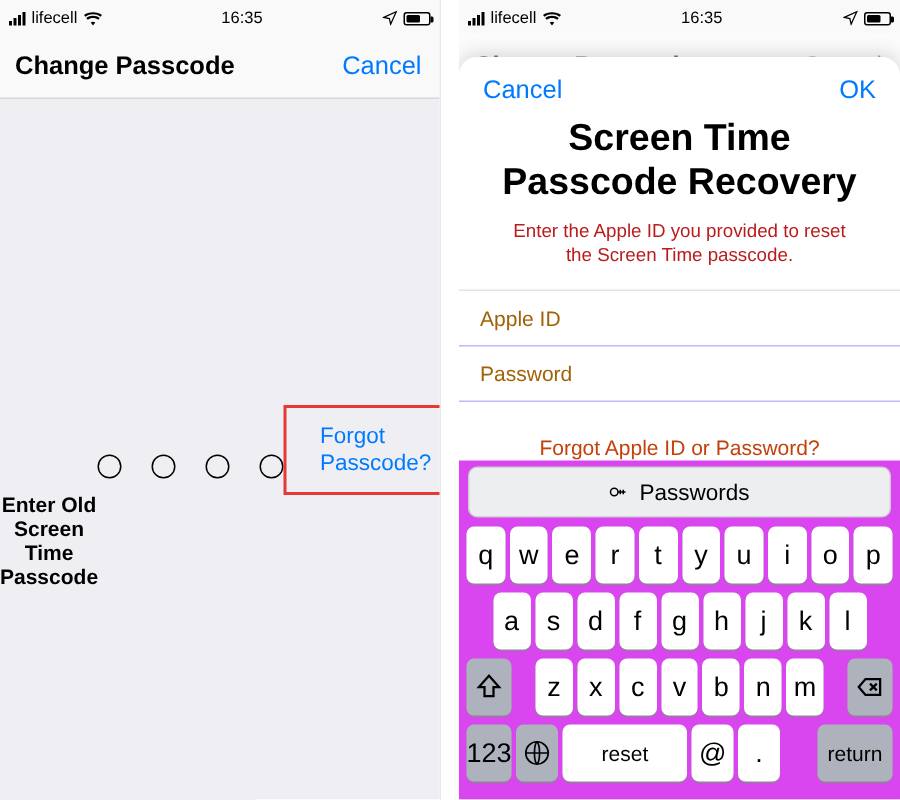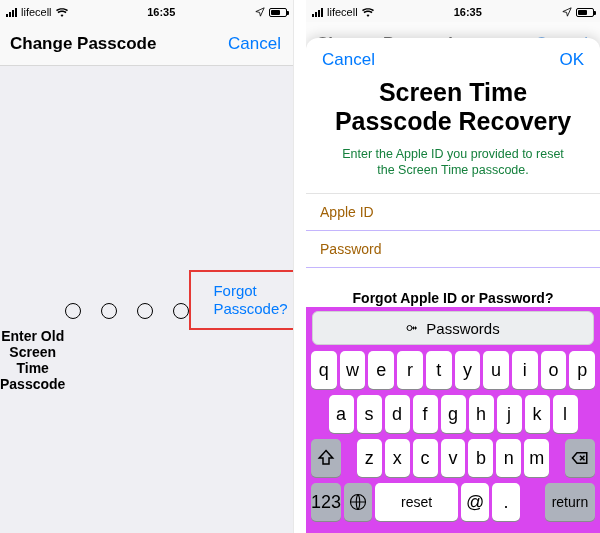--- a/index.html
+++ b/index.html
@@ -4,21 +4,21 @@
 <style>
   * { box-sizing: border-box; margin: 0; padding: 0; font-family: -apple-system, "Helvetica Neue", Arial, sans-serif; }
   body { background: #fff; width: 600px; height: 533px; overflow: hidden; }
   .wrap { display: flex; gap: 12px; width: 600px; height: 533px; }
   .phone { width: 300px; height: 533px; position: relative; overflow: hidden; border-right: 1px solid #e8e8e8; }
   .phone:last-child { border-right: none; }
 
   
   .status { display: flex; align-items: center; justify-content: space-between; height: 22px; padding: 2px 6px 0 6px; font-size: 11px; font-weight: 500; background: #f9f9f9; }
   .status-left, .status-right { display: flex; align-items: center; gap: 4px; }
-  .status-center { font-weight: 700; }
+  .status-center { font-weight: 400; }
   .bars { display: inline-flex; align-items: flex-end; gap: 1px; }
   .bars i { display: inline-block; width: 2px; background: #000; }
   .bars i:nth-child(1){height:3px}.bars i:nth-child(2){height:5px}.bars i:nth-child(3){height:7px}.bars i:nth-child(4){height:9px}
   .wifi-ic { width:12px; height:9px; }
   .loc-ic { width:10px; height:10px; }
   .battery { display:inline-flex; align-items:center; }
   .battery .shell { width:18px; height:9px; border:1px solid #000; border-radius:2px; position:relative; }
   .battery .shell::after { content:""; position:absolute; right:-3px; top:2px; width:2px; height:4px; background:#000; border-radius:0 1px 1px 0;}
   .battery .fill { position:absolute; left:1px; top:1px; bottom:1px; width:55%; background:#000; border-radius:1px; }
 
@@ -35,24 +35,24 @@
   .prompt-text { font-size:14px; font-weight:600; margin-top:120px; text-align:center; }
   .dots { display:flex; gap:20px; margin-top:22px; }
   .dot { width:16px; height:16px; border:1.5px solid #000; border-radius:50%; }
   .forgot-wrap { border:2px solid #e53935; padding:10px 22px; }
   .link { color:#007aff; font-size:15px; }
 
   
   .sheet { position:absolute; left:0; right:0; top:38px; bottom:0; background:#fff; border-top-left-radius:12px; border-top-right-radius:12px; box-shadow:0 -2px 12px rgba(0,0,0,0.15); display:flex; flex-direction:column; }
   .sheet-bar { display:flex; justify-content:space-between; padding:12px 16px 8px; font-size:17px; color:#007aff; }
   .sheet-title { font-size:25px; font-weight:700; text-align:center; line-height:1.15; padding:0 16px 10px; }
-  .sheet-sub { font-size:12.5px; text-align:center; color:#15803d; padding:0 26px 14px; line-height:1.35; }
+  .sheet-sub { font-size:12.5px; text-align:center; color:#b91c1c; padding:0 26px 14px; line-height:1.35; }
   .field { border-top:1px solid #e3e3e3; border-bottom:1px solid #c4b5fd; padding:10px 14px; font-size:14px; color:#a16207; }
   .field + .field { border-top:none; }
-  .forgot-id { text-align:center; color:#000000; font-size:14px; margin-top:22px;font-weight:bold; }
+  .forgot-id { text-align:center; color:#c2410c; font-size:14px; margin-top:22px; }
 
   
   .kbd { position:absolute; left:0; right:0; bottom:0; background:#d946ef; padding:4px 3px 6px; }
   .kbar { display:flex; align-items:center; justify-content:center; gap:8px; background:#eceef0; border:1px solid #cfcfd3; border-radius:6px; margin:0 3px 6px; height:34px; font-size:15px; }
   .kbar .key-ic { width:12px; height:12px; }
   .krow { display:flex; gap:3px; margin-bottom:6px; padding:0 2px; }
   .krow.center { justify-content:center; }
   .key { flex:1; background:#fff; border-radius:5px; box-shadow:0 1px 0 #89898e; height:38px; display:flex; align-items:center; justify-content:center; font-size:18px; }
   .key.special { background:#adb2bc; }
   .key.space { flex:3; font-size:14px; }

